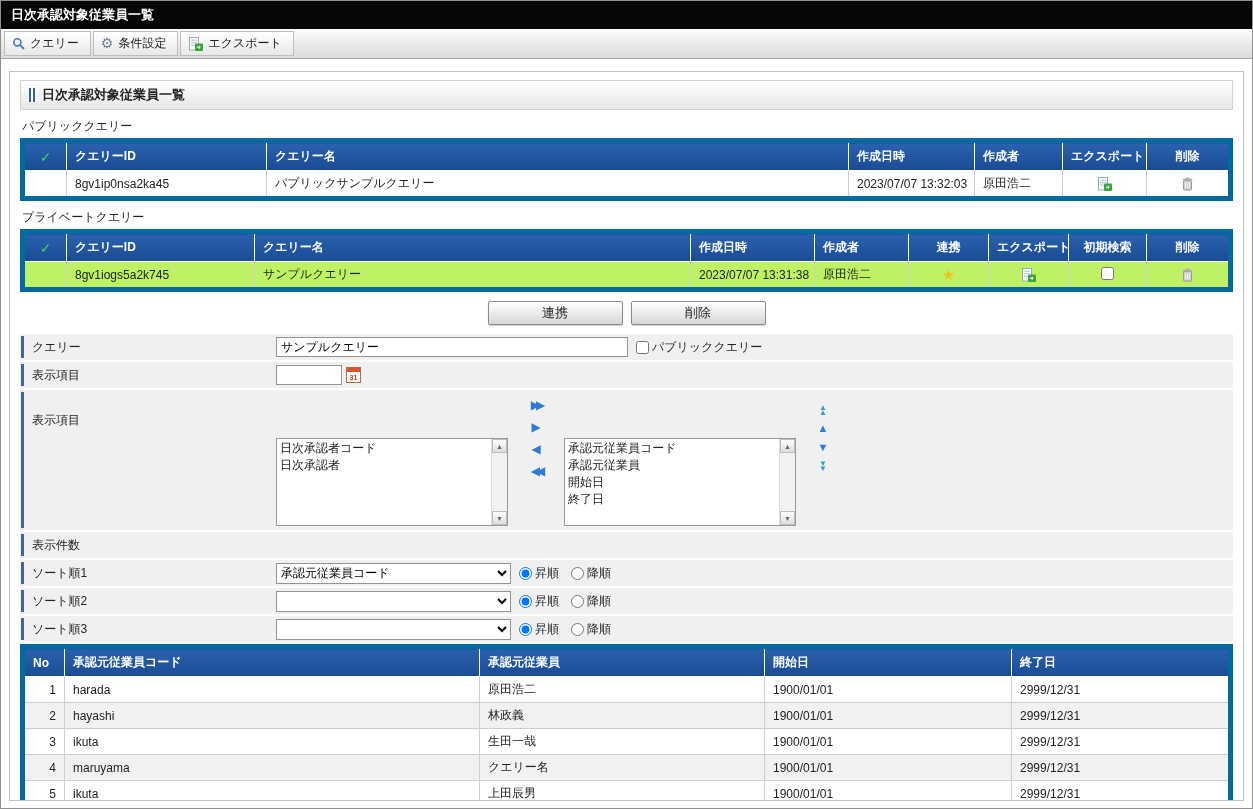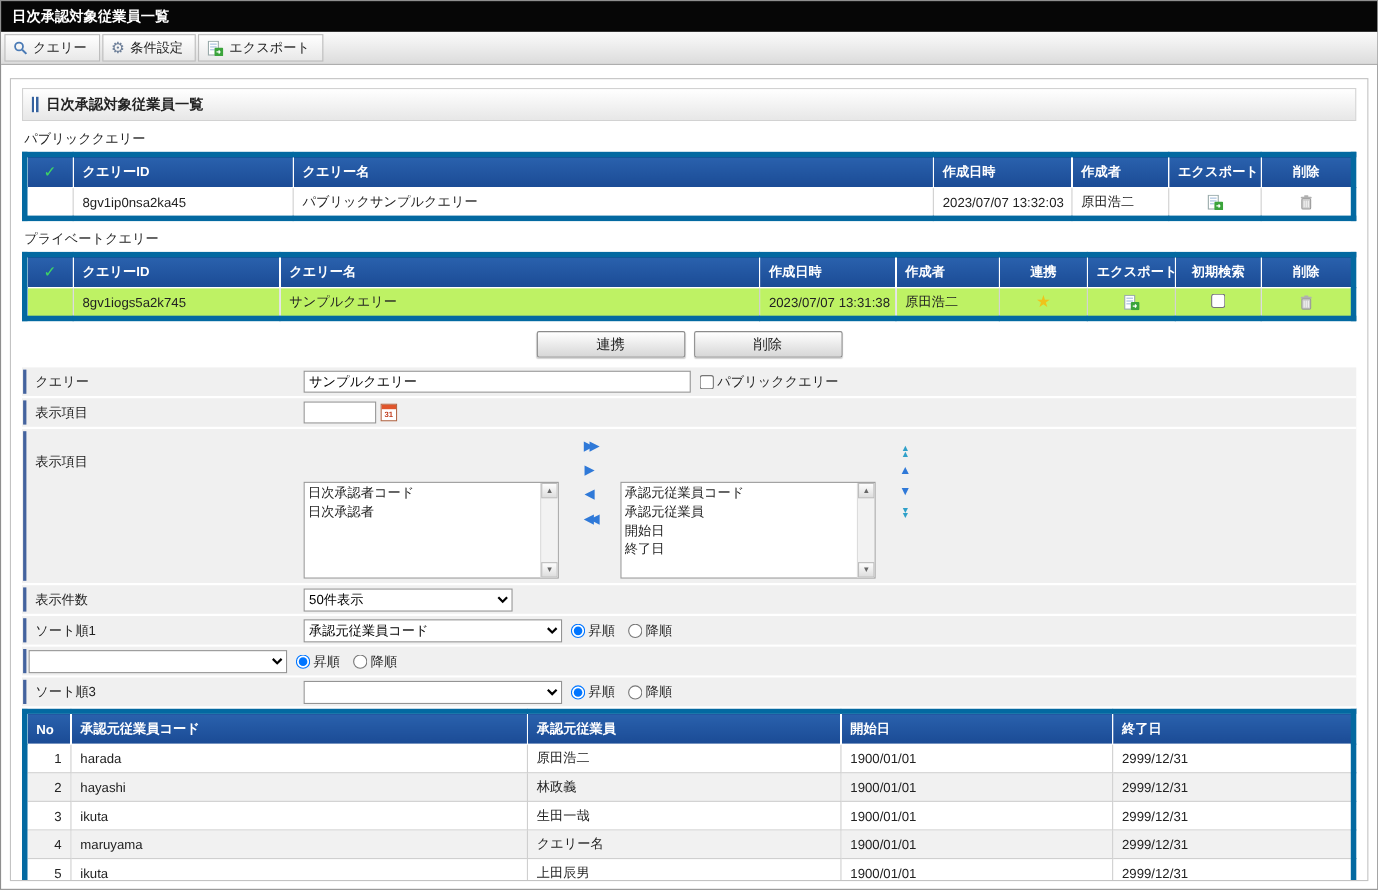--- a/index.html
+++ b/index.html
@@ -297,43 +297,39 @@
               <span class="ord teal ic-dup"></span>
               <span class="ord ic-up"></span>
               <span class="ord ic-down"></span>
               <span class="ord teal ic-ddown"></span>
             </div>
           </div>
         </div>
 
         <div class="form-row">
           <div class="form-label">表示件数</div>
-          <div class="form-content">
-            <select class="sel" style="width:190px">
-              <option>50件表示</option>
-            </select>
-          </div>
         </div>
 
         <div class="form-row">
           <div class="form-label">ソート順1</div>
           <div class="form-content">
             <select class="sel" style="width:235px"><option>承認元従業員コード</option></select>
             <label class="radio-label">
                 <input type="radio" name="sort1" checked="" style="">
                 <span>昇順</span>
               </label>
             <label class="radio-label">
                 <input type="radio" name="sort1" style="">
                 <span>降順</span>
               </label>
           </div>
         </div>
 
         <div class="form-row">
+          <div class="form-label">ソート順2</div>
           <div class="form-content">
             <select class="sel" style="width:235px"><option></option></select>
             <label class="radio-label">
                 <input type="radio" name="sort2" checked="" style="">
                 <span>昇順</span>
               </label>
             <label class="radio-label">
                 <input type="radio" name="sort2" style="">
                 <span>降順</span>
               </label>

